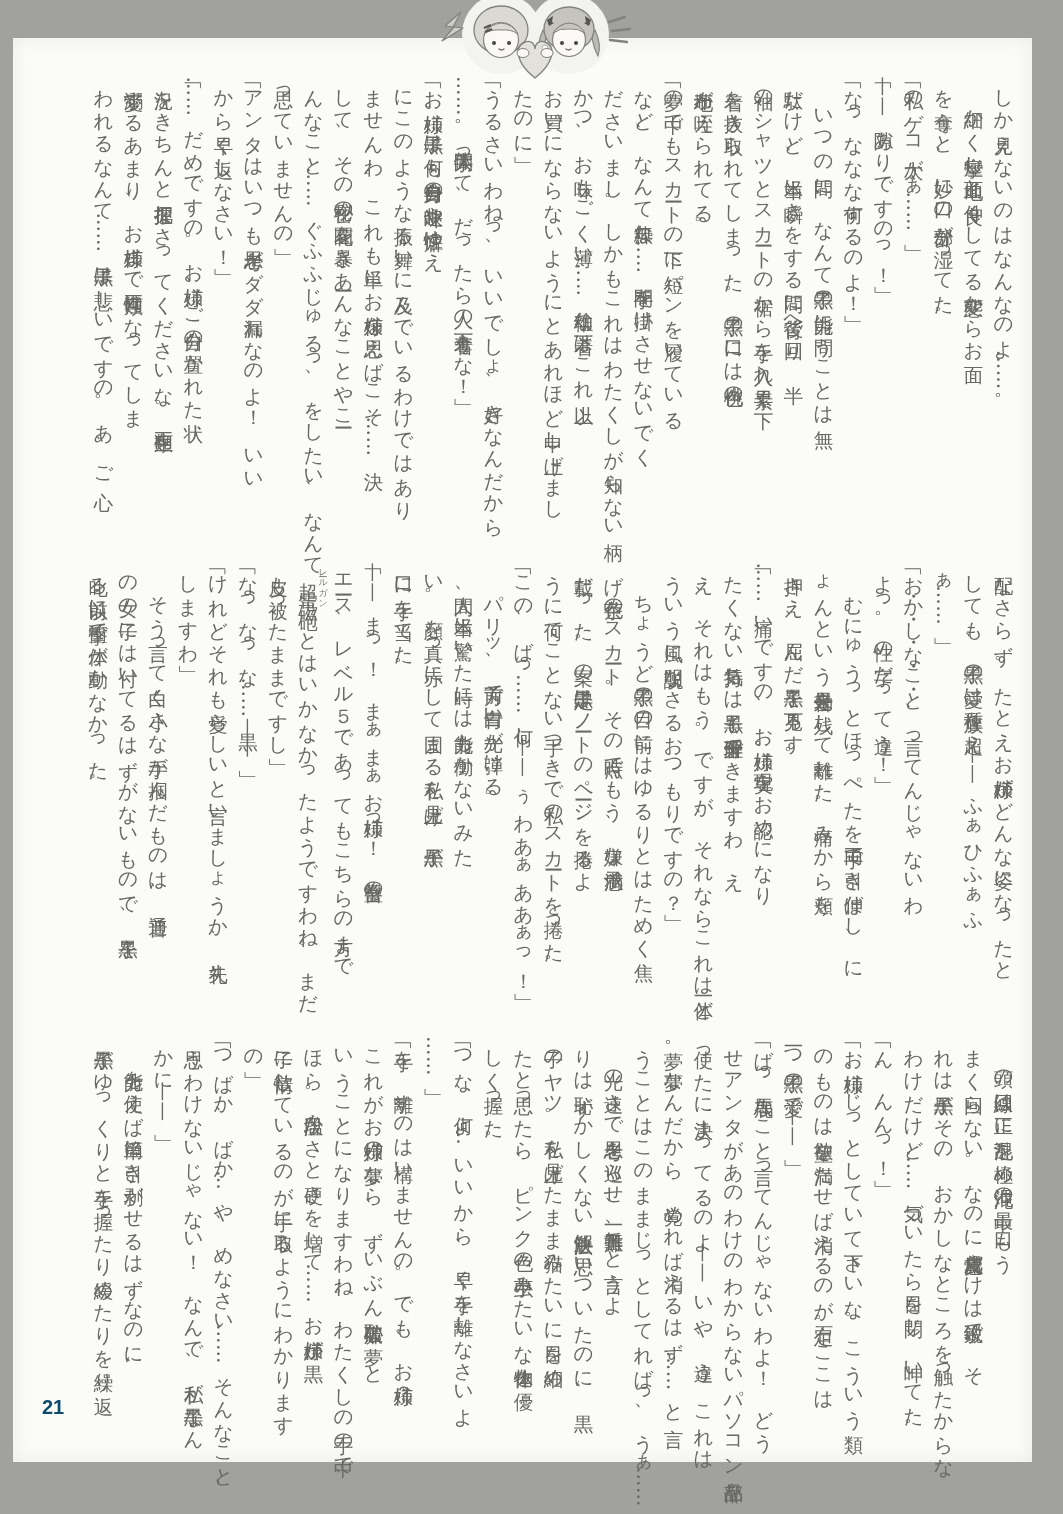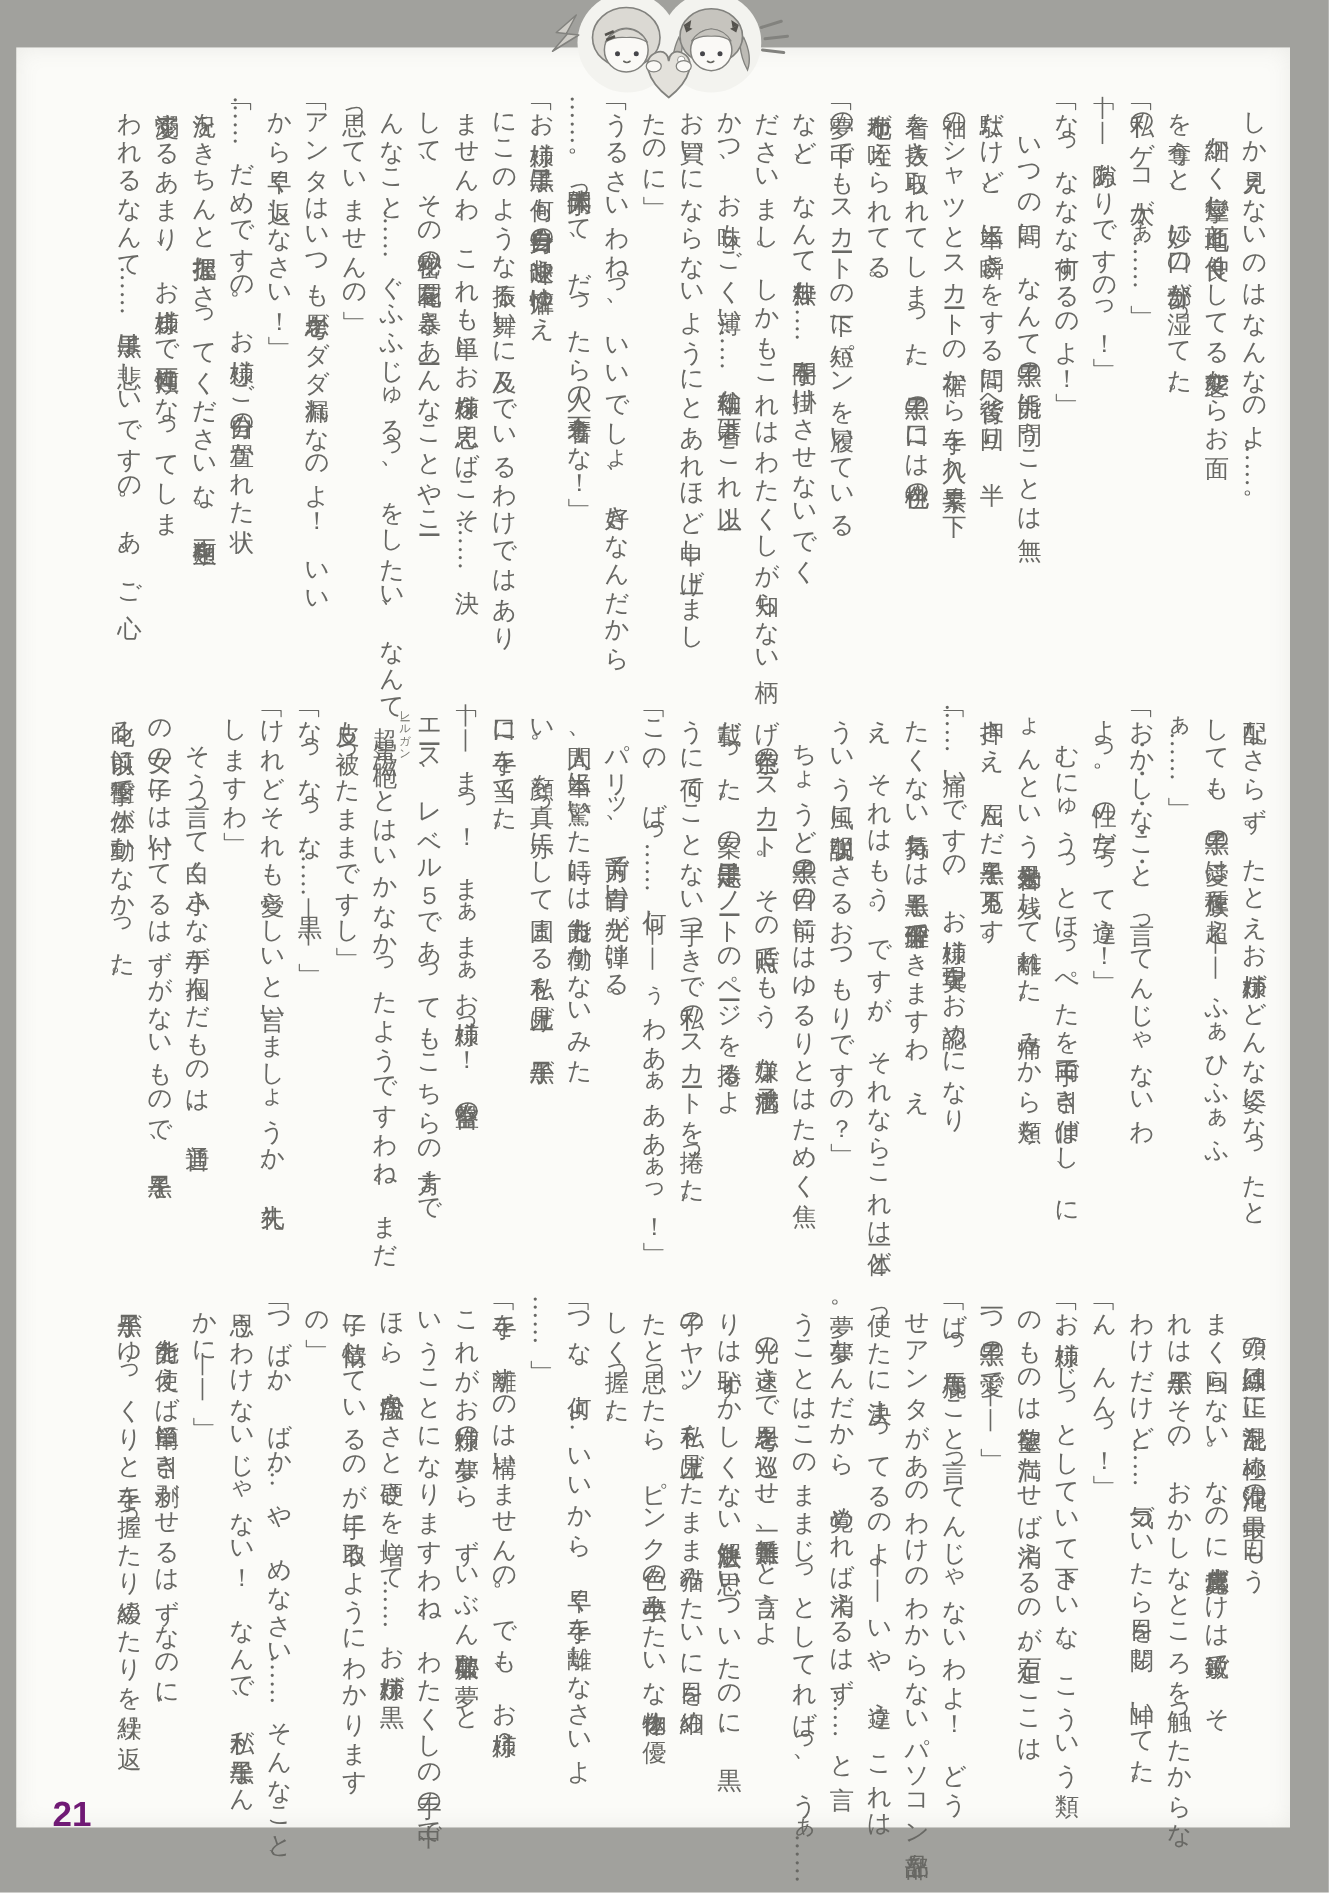--- a/index.html
+++ b/index.html
@@ -22,23 +22,23 @@
     font-size:19.5px;line-height:30px;
     color:#686864;
     letter-spacing:0.5px;
   }
   .b1{top:76px;}
   .b2{top:562px;}
   .b3{top:1036px;}
   .tcol{white-space:nowrap;height:460px;}
   ruby rt{font-size:9px;color:#77776f;letter-spacing:0;}
   .pagenum{
-    position:absolute;left:42px;top:1436px;
+    position:absolute;left:42px;top:1396px;
     font-family:"Liberation Sans", sans-serif;
-    font-size:28px;font-weight:bold;color:#701a75;
+    font-size:20px;font-weight:bold;color:#0c4a6e;
   }
 </style>
 </head>
 <body>
 
 <div class="canvas">
 
   <div class="paper"></div>
 
   <svg class="illo" width="200" height="88" viewBox="0 0 200 88">

